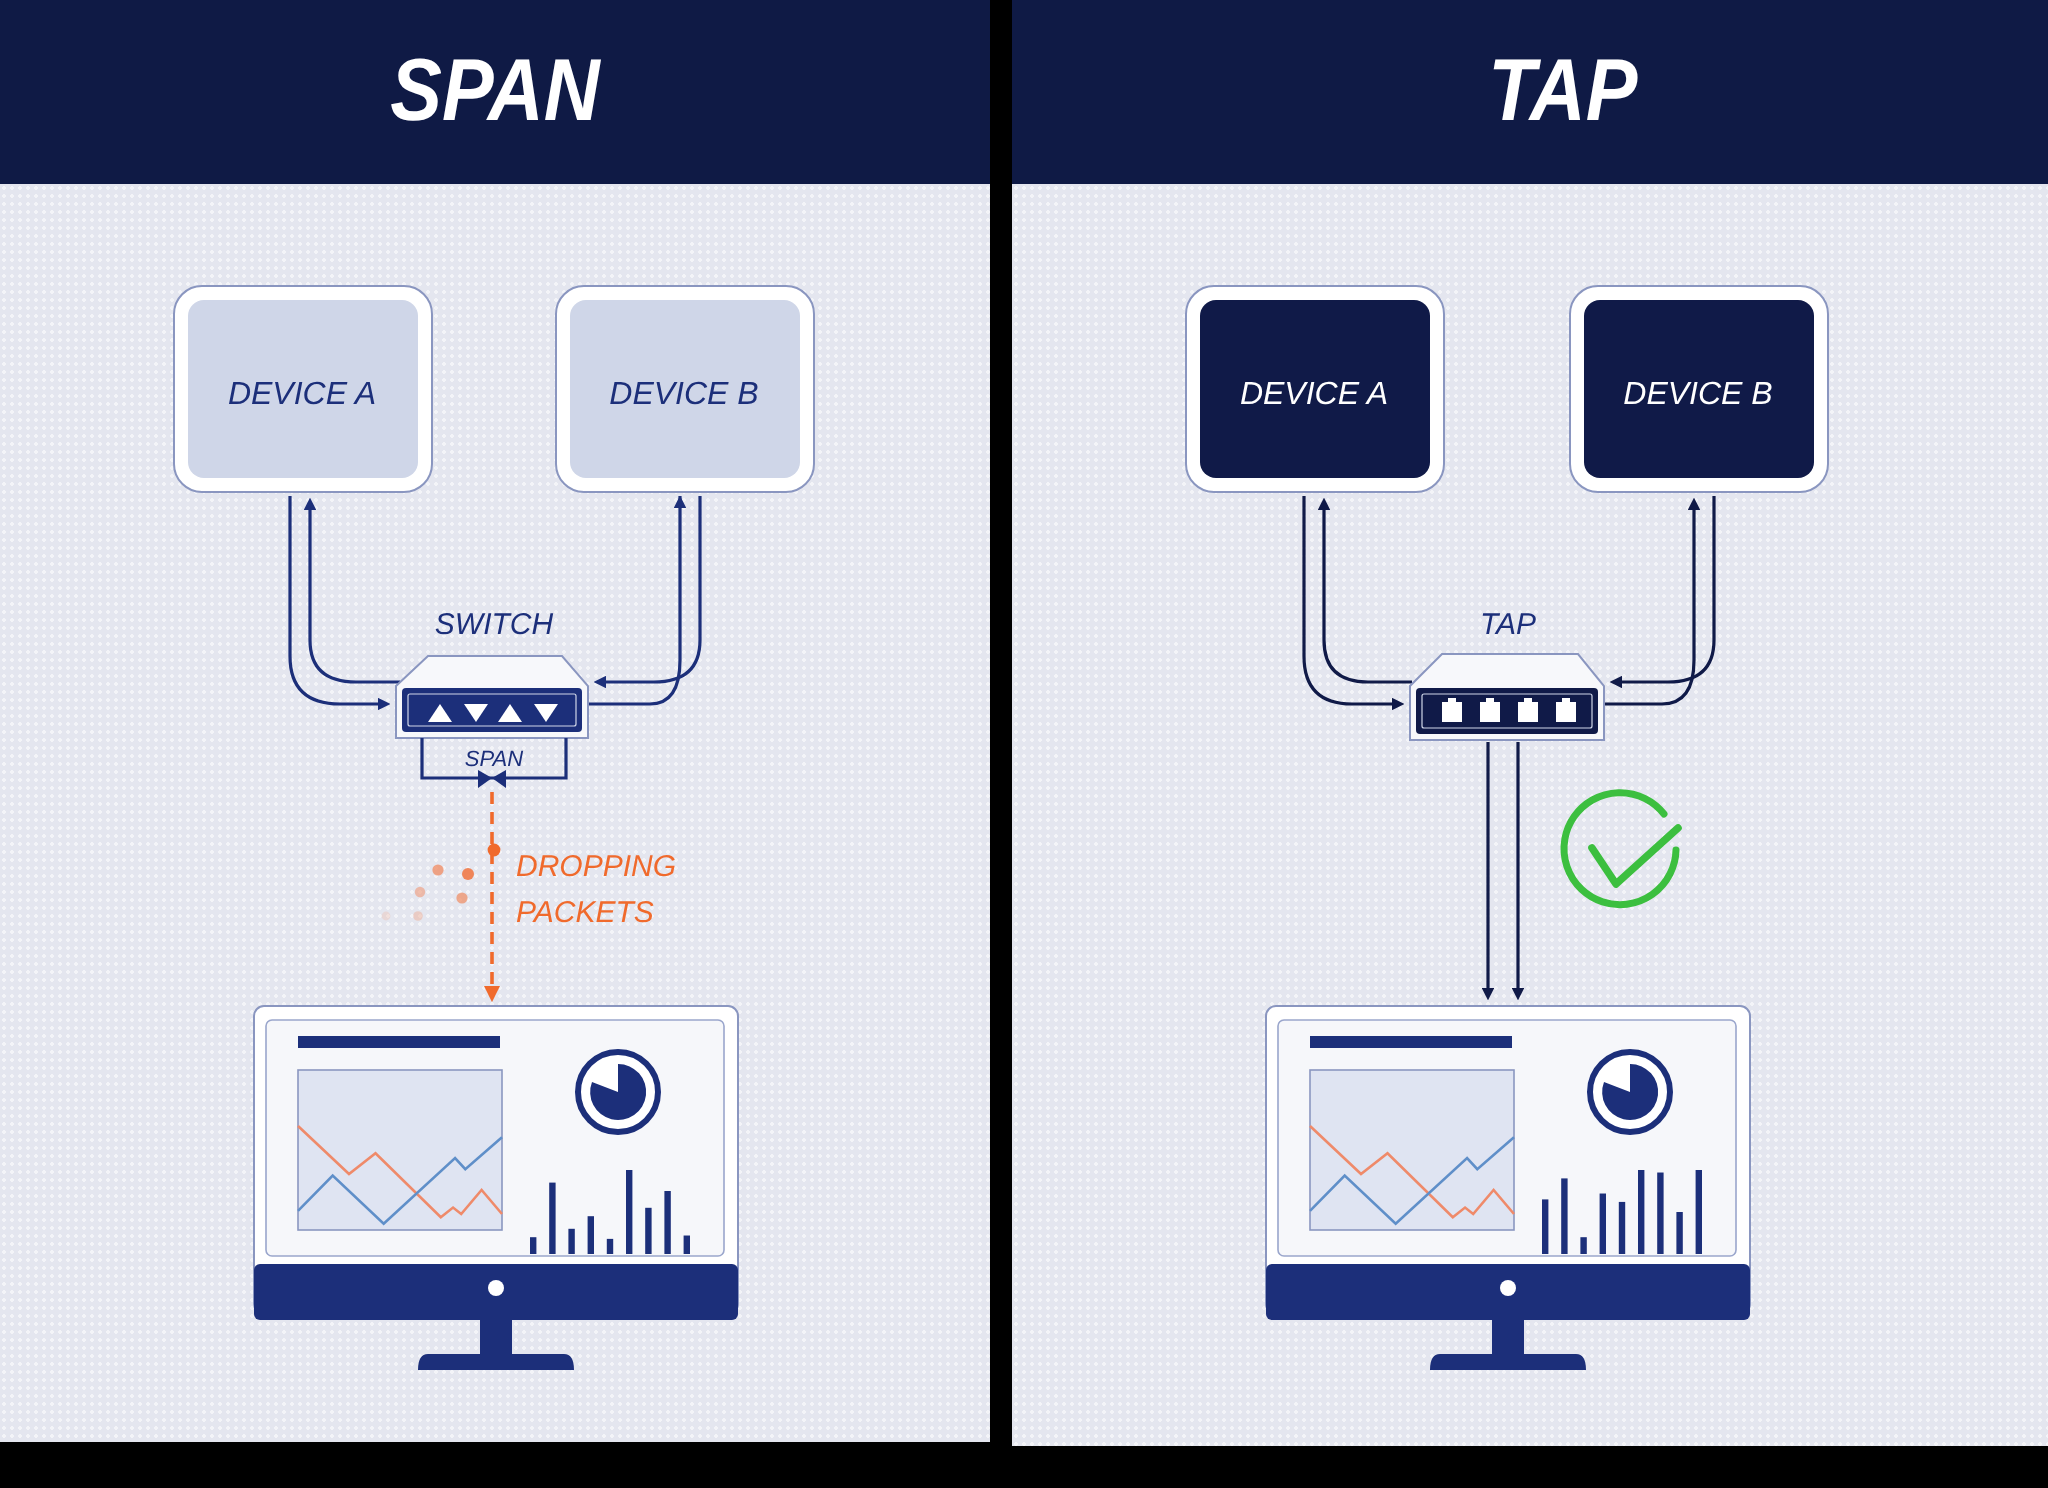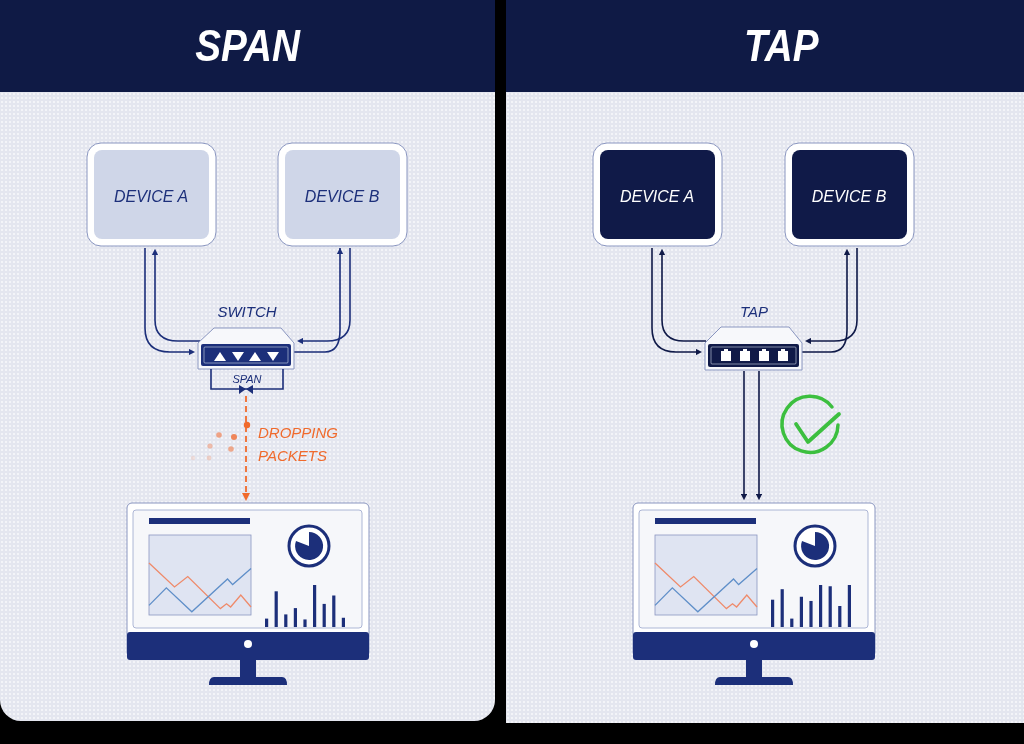--- a/index.html
+++ b/index.html
@@ -1,21 +1,21 @@
 <!DOCTYPE html>
 <html><head>
 <meta charset="utf-8">
 <style>
   html,body{margin:0;padding:0;}
   body{width:1024px;height:744px;background:#000;position:relative;overflow:hidden;
        font-family:"Liberation Sans",sans-serif;}
   .panel{position:absolute;top:0;background:#e4e6ef;
          background-image:radial-gradient(#f3f4f8 0.8px,transparent 0.9px);
          background-size:4px 4px;}
-  #panel-span{left:0;width:495px;height:721px;border-radius:21px;}
+  #panel-span{left:0;width:495px;height:721px;}
   #panel-tap{left:506px;width:551px;height:723px;}
   .header{position:absolute;left:0;top:0;width:100%;height:92px;background:#0f1a45;
           display:flex;align-items:center;justify-content:center;}
   .header span{color:#fff;font-style:italic;font-weight:bold;font-size:44px;
                font-family:"Liberation Sans",sans-serif;letter-spacing:0px;transform:scaleX(0.88);}
   svg.dg{position:absolute;left:0;top:0;}
   .lbl{font-family:"Liberation Sans",sans-serif;font-style:italic;}
 </style>
 </head>
 <body>

